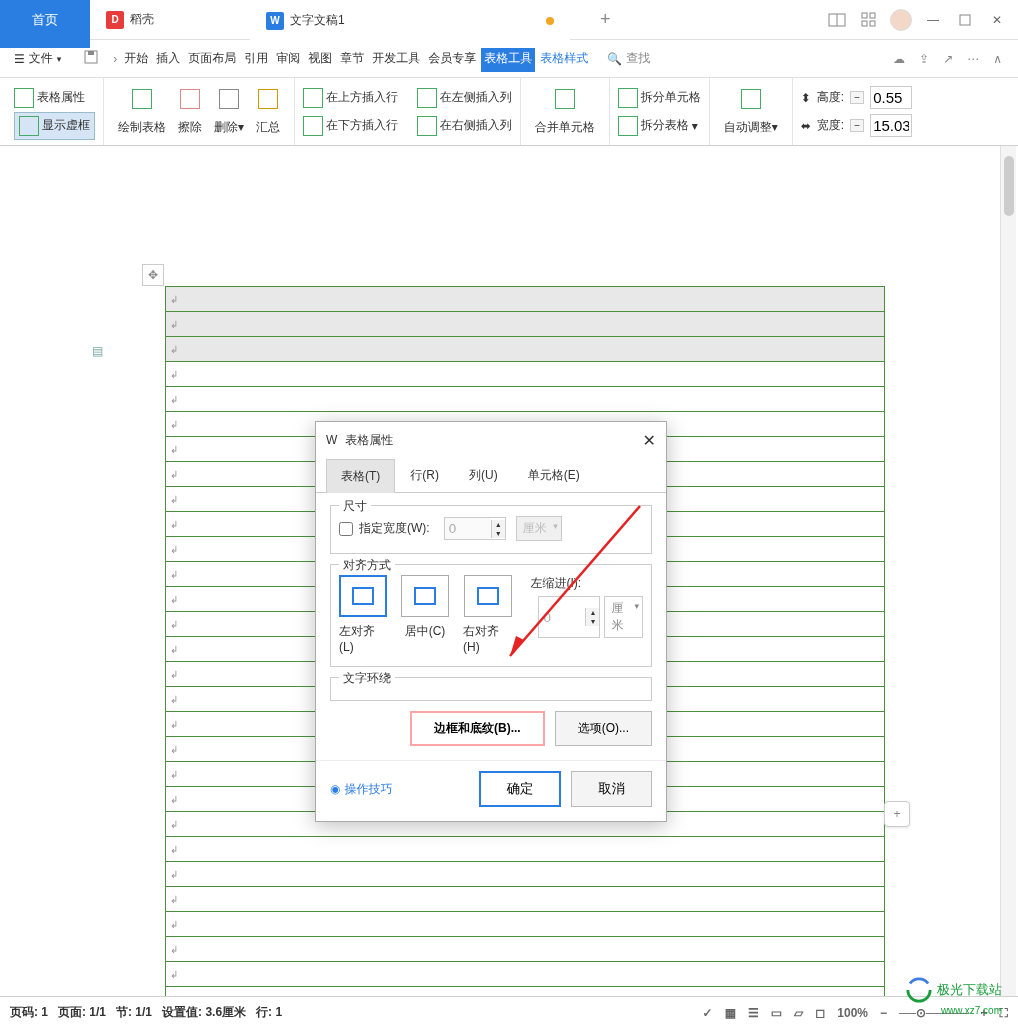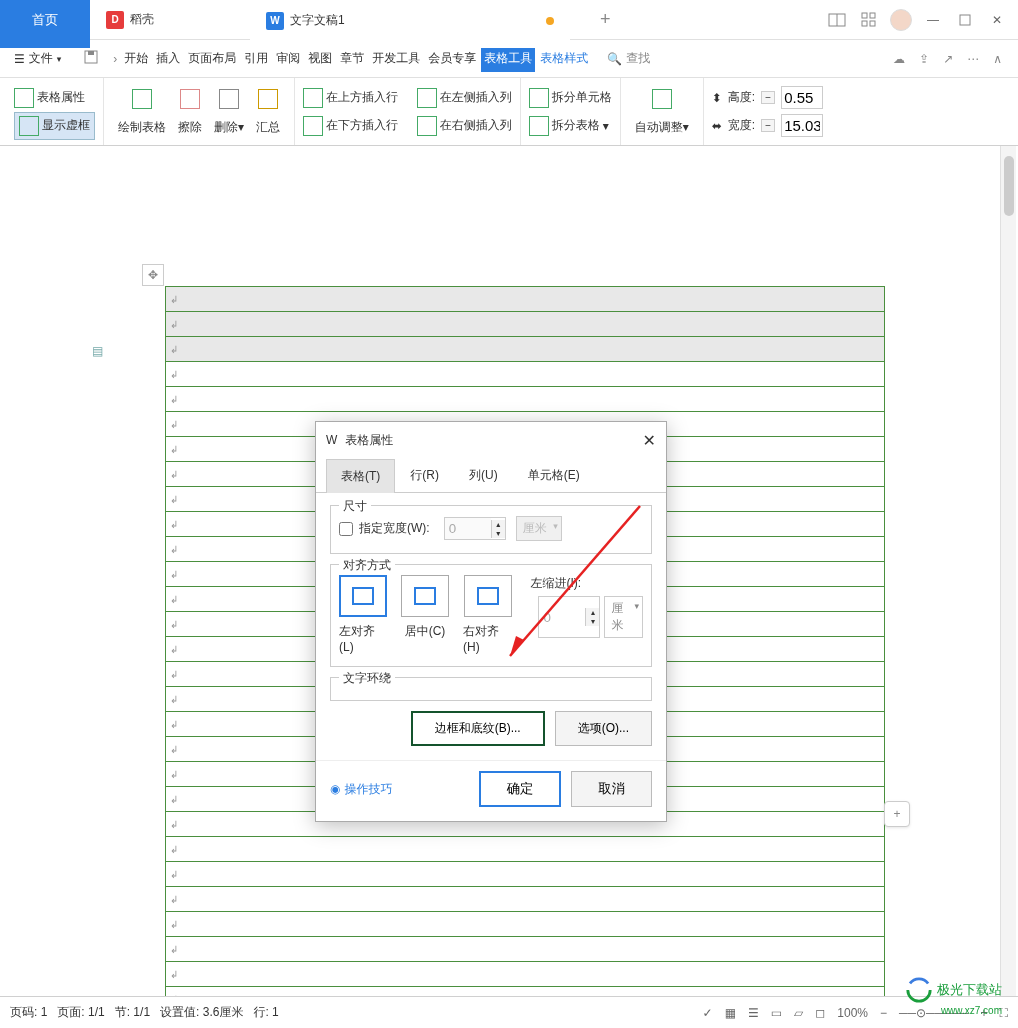--- a/index.html
+++ b/index.html
@@ -73,33 +73,33 @@
 .combo { border: 1px solid #ccc; padding: 3px 14px 3px 6px; color: #888; margin-left: 4px; position: relative; }
 .combo:after { content: "▾"; position: absolute; right: 3px; font-size: 9px; top: 4px; }
 .optrow { display: flex; gap: 14px; align-items: flex-start; }
 .opt { display: flex; flex-direction: column; align-items: center; gap: 6px; }
 .opt .box { width: 48px; height: 42px; border: 1px solid #aaa; display: flex; align-items: center; justify-content: center; background: #fff; }
 .opt.on .box { border: 2px solid #2a7de1; }
 .opt .mini { width: 22px; height: 18px; border: 2px solid #2a7de1; position: relative; }
 .opt .mini:before, .opt .mini:after { content: ""; position: absolute; background: #2a7de1; }
 .dlg-btns { display: flex; gap: 10px; justify-content: flex-end; margin-top: 8px; }
 .dlg-btns button { padding: 7px 22px; border: 1px solid #bbb; background: #f4f4f4; cursor: pointer; font-size: 12px; }
-.dlg-btns button.focus { border: 2px solid #14532d; background: #fff; }
+.dlg-btns button.focus { border: 2px solid #fca5a5; background: #fff; font-weight: bold; }
 .dlg-foot { display: flex; align-items: center; padding: 10px 14px 14px; gap: 10px; border-top: 1px solid #eee; }
 .dlg-foot .tip { color: #2a7de1; display: flex; align-items: center; gap: 4px; }
 .dlg-foot button { padding: 7px 26px; border: 1px solid #bbb; background: #f4f4f4; cursor: pointer; }
 .dlg-foot button.primary { border: 2px solid #2a7de1; background: #fff; }
 .dlg-foot .r { margin-left: auto; display: flex; gap: 10px; }
 .disabled { color: #bbb !important; background: #f0f0f0; }
 
 
 .arrow { position: absolute; pointer-events: none; }
 
 
-.status { position: absolute; bottom: 0; left: 0; right: 0; height: 32px; border-top: 1px solid #d0d0d0; display: flex; align-items: center; padding: 0 10px; font-size: 12px; gap: 10px; background: #fff; }
+.status { position: absolute; bottom: 0; left: 0; right: 0; height: 32px; border-top: 1px solid #d0d0d0; display: flex; align-items: center; padding: 0 10px; font-size: 12px; gap: 10px; background: #fff; font-weight: bold; }
 .status .r { margin-left: auto; display: flex; align-items: center; gap: 12px; color: #666; }
 .watermark { position: absolute; right: 16px; bottom: 24px; font-size: 13px; color: #1a9e3c; display: flex; align-items: center; gap: 4px; }
 .watermark .sub { position: absolute; right: 0; bottom: -12px; font-size: 10px; color: #1a9e3c; text-align: right; }
 .watermark svg { width: 28px; height: 28px; }
 </style>
 </head>
 <body>
 
 <div class="titlebar">
   <div class="tab home">
@@ -212,20 +212,26 @@
           <span class="ico"></span>
           <span>在左侧插入列</span>
         </span></div>
     <div class="row"><span class="itm">
           <span class="ico"></span>
           <span>在下方插入行</span>
         </span>&nbsp;&nbsp;<span class="itm">
           <span class="ico"></span>
           <span>在右侧插入列</span>
         </span></div>
+  </div>
+  <div class="group" style="flex-direction:row">
+    <div class="bigbtn">
+        <span class="ico"></span>
+        <span>合并单元格</span>
+      </div>
   </div>
   <div class="group">
     <div class="row itm">
         <span class="ico"></span>
         <span>拆分单元格</span>
       </div>
     <div class="row itm"><span class="ico"></span><span>拆分表格</span>▾</div>
   </div>
   <div class="group" style="flex-direction:row">
     <div class="bigbtn">

